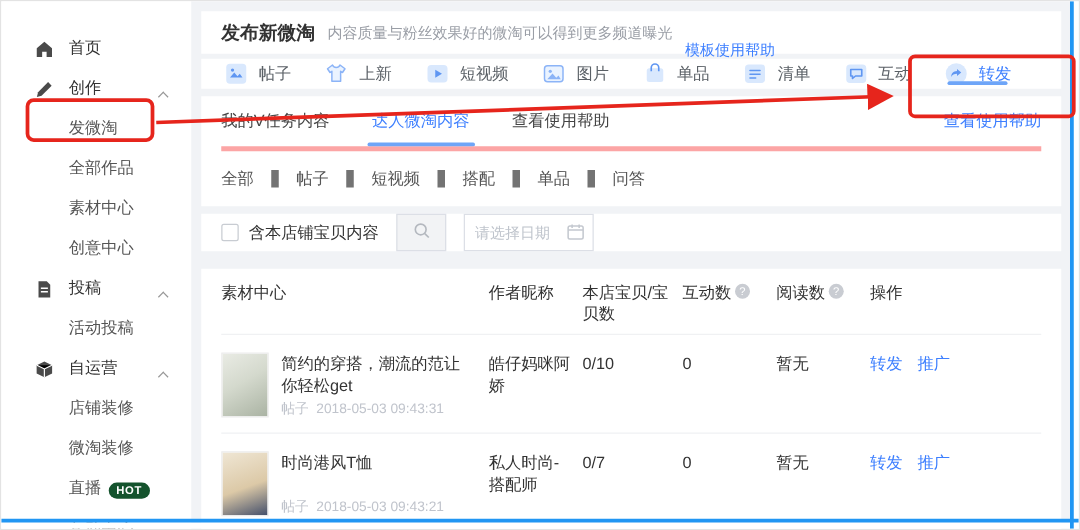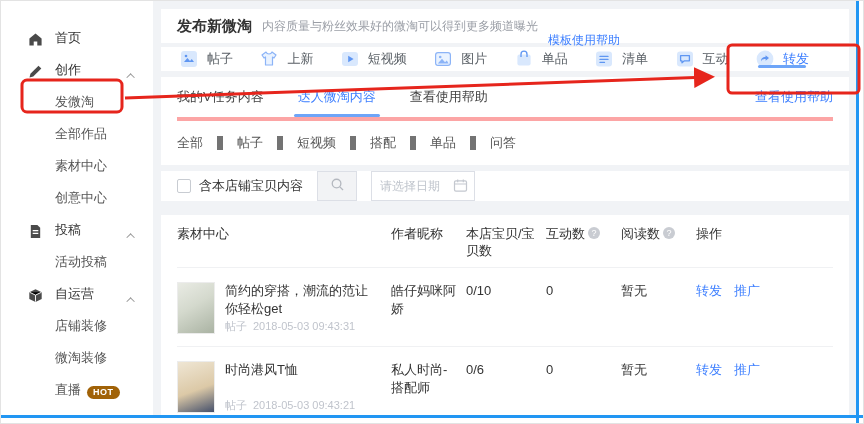--- a/index.html
+++ b/index.html
@@ -8,21 +8,21 @@
   .screen { position:relative; width:864px; height:424px; background:#fff; border:1px solid #e3e3e3; overflow:hidden; }
   .layout { display:flex; height:424px; }
 
   
   .sidebar { width:152px; background:#fff; padding-top:14px; flex:none; }
   .side-item { height:32px; display:flex; align-items:flex-end; padding:0 18px 0 26px; color:#333; font-size:13px; cursor:pointer; }
   .side-item .ic { width:16px; height:16px; margin-right:12px; flex:none; display:flex; align-items:center; justify-content:center; }
   .side-item.child { padding-left:54px; color:#555; }
   .side-item .lbl { white-space:nowrap; }
   .chev { margin-left:auto; width:6px; height:6px; border-left:1.5px solid #999; border-top:1.5px solid #999; transform:rotate(45deg) translateY(2px); }
-  .hot-badge { margin-left:6px; background:#a16207; color:#fff; font-size:9px; font-weight:bold; padding:1px 6px 2px; border-radius:8px; letter-spacing:.5px; }
+  .hot-badge { margin-left:6px; background:#14532d; color:#fff; font-size:9px; font-weight:bold; padding:1px 6px 2px; border-radius:8px; letter-spacing:.5px; }
 
   
   .main { flex:1; background:#f1f3f6; padding:8px 14px 0 8px; display:flex; flex-direction:column; min-width:0; }
   .card { background:#fff; }
 
   .header-card { height:34px; display:flex; align-items:center; padding:0 16px; margin-bottom:4px; }
   .page-title { font-size:15px; font-weight:bold; color:#333; }
   .page-sub { font-size:12px; color:#9a9ea6; margin-left:10px; }
   .link { color:#3d7fff; cursor:pointer; text-decoration:none; }
   .page-help { font-size:12px; margin-left:10px;margin-top:28px; }
@@ -323,21 +323,21 @@
           <div class="title-cell">
             <div class="thumb t2"></div>
             <div class="tmeta-wrap">
               <div class="row-title">时尚港风T恤</div>
               <div class="row-meta">
                 <span>帖子</span><span>2018-05-03 09:43:21</span>
               </div>
             </div>
           </div>
           <div class="cell-txt">私人时尚-搭配师</div>
-          <div class="cell-txt">0/6</div>
+          <div class="cell-txt">0/7</div>
           <div class="cell-txt">0</div>
           <div class="cell-txt">暂无</div>
           <div class="cell-txt ops">
             <a class="link">转发</a><a class="link">推广</a>
           </div>
         </div>
       </section>
     </main>
   </div>
 

